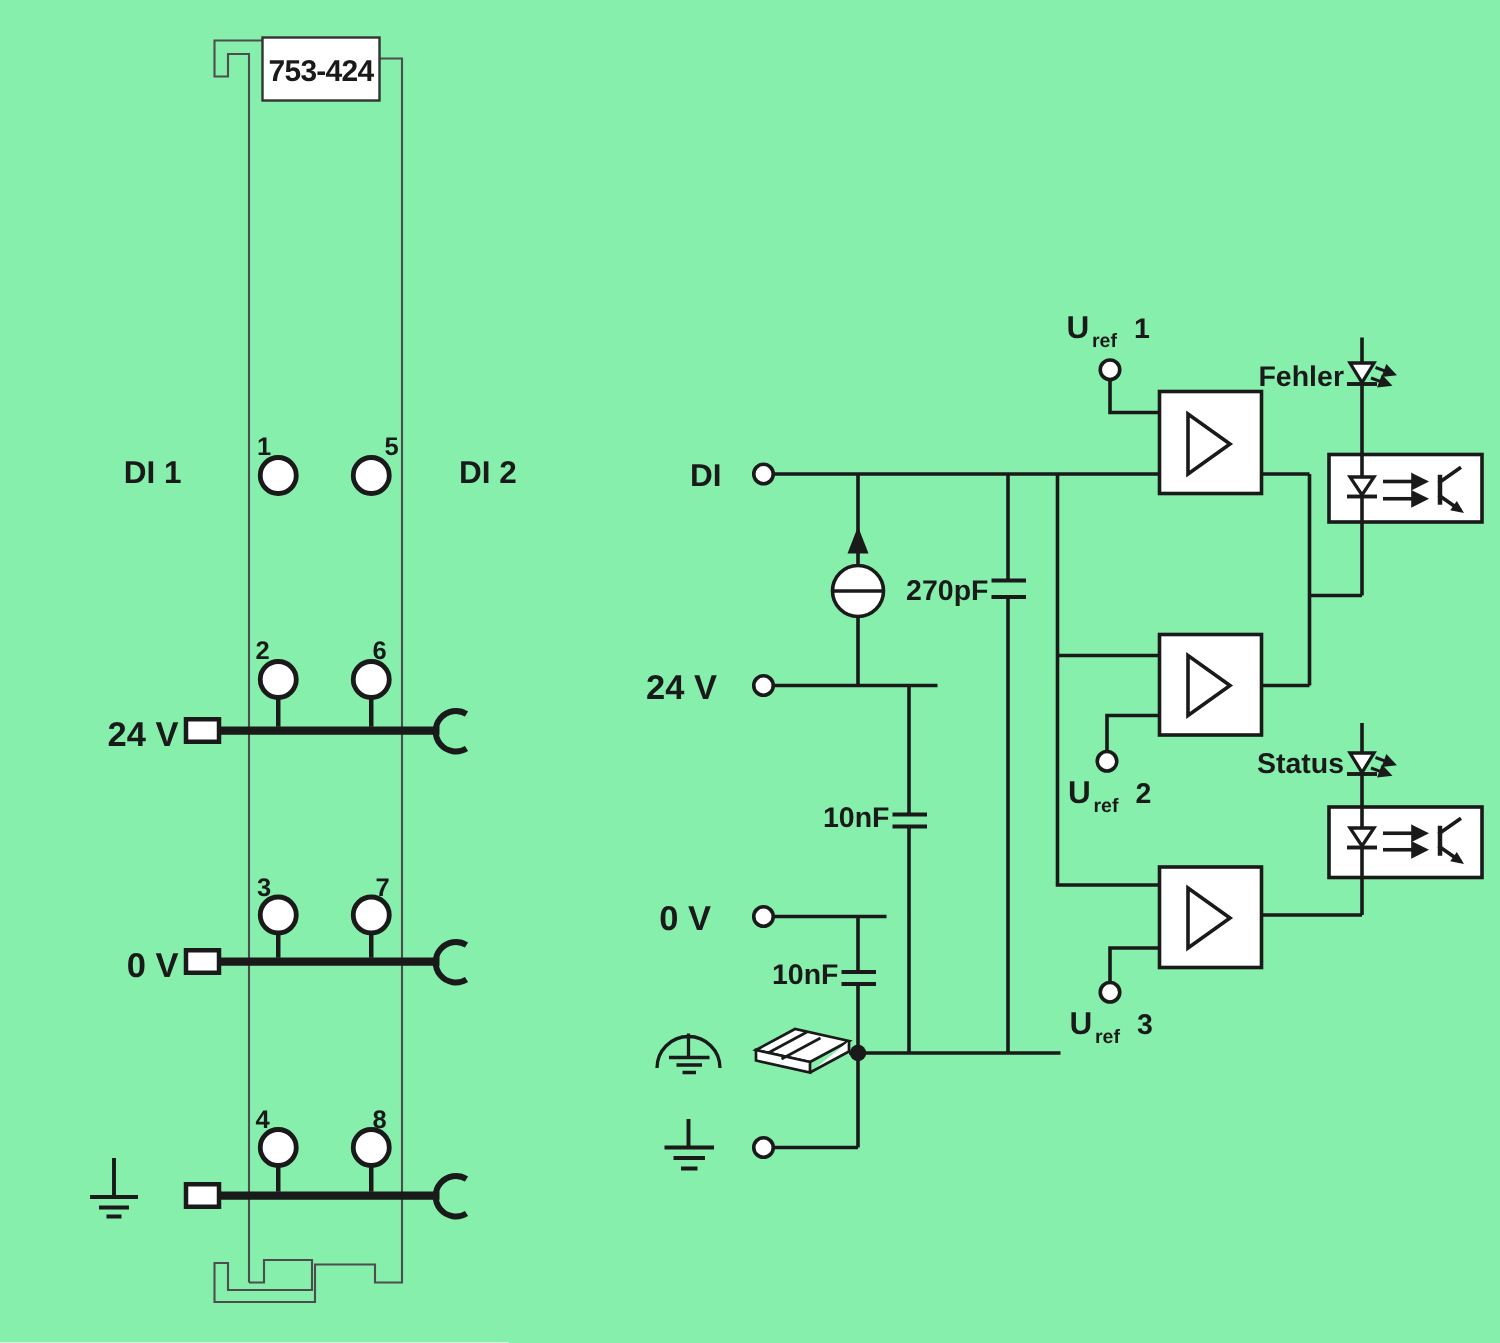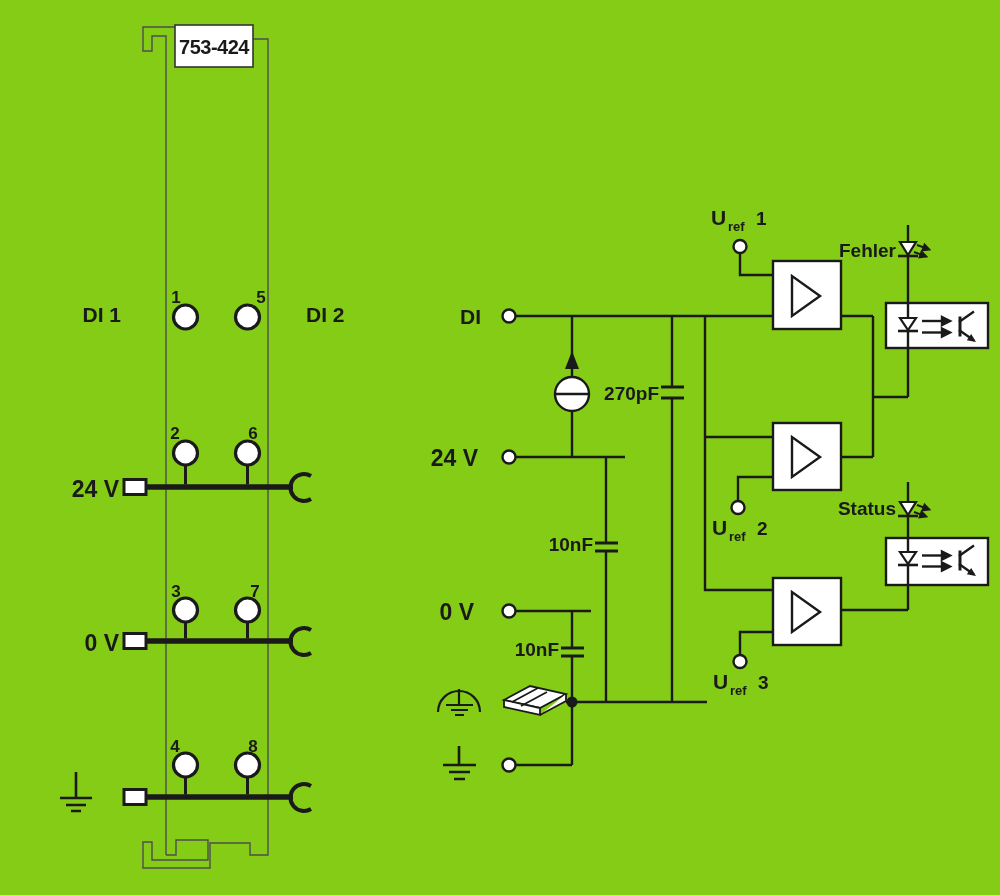--- a/index.html
+++ b/index.html
@@ -1,16 +1,16 @@
 <!DOCTYPE html>
 <html><head>
 <meta charset="utf-8">
 <style>
   html,body{margin:0;padding:0;background:#fff;}
-  .stage{position:relative;width:1000px;height:895px;background:#84cc16;overflow:hidden;
+  .stage{position:relative;width:1000px;height:895px;background:#86efac;overflow:hidden;
          font-family:"Liberation Sans",sans-serif;}
   svg{position:absolute;left:0;top:0;}
   text{font-family:"Liberation Sans",sans-serif;font-weight:bold;fill:#1a1a1a;}
   .lbl-lg{font-size:23px;}
   .lbl-md{font-size:21px;}
   .lbl-sm{font-size:19px;}
   .lbl-num{font-size:17px;}
   .lbl-sub{font-size:13px;}
   .lbl-part{font-size:20px;letter-spacing:-0.5px;}
 </style>

